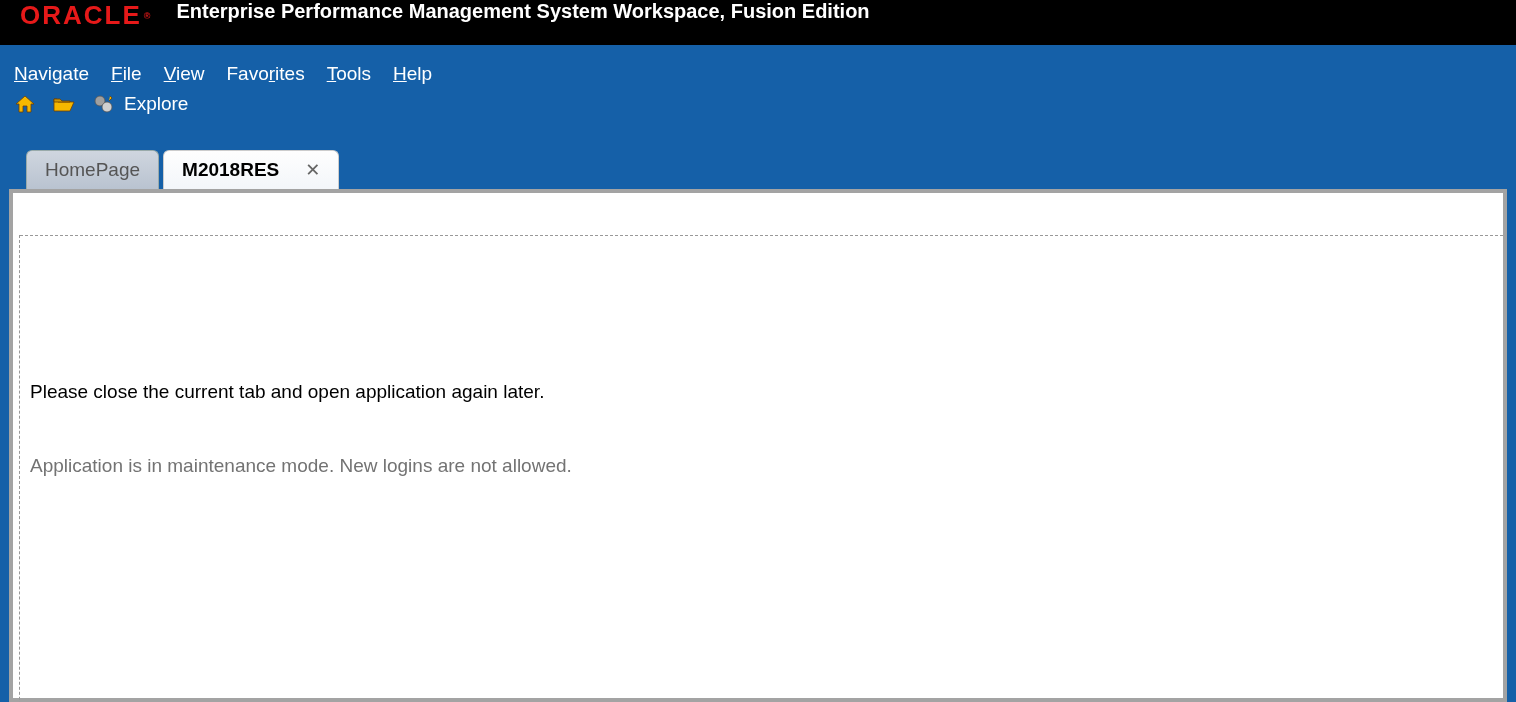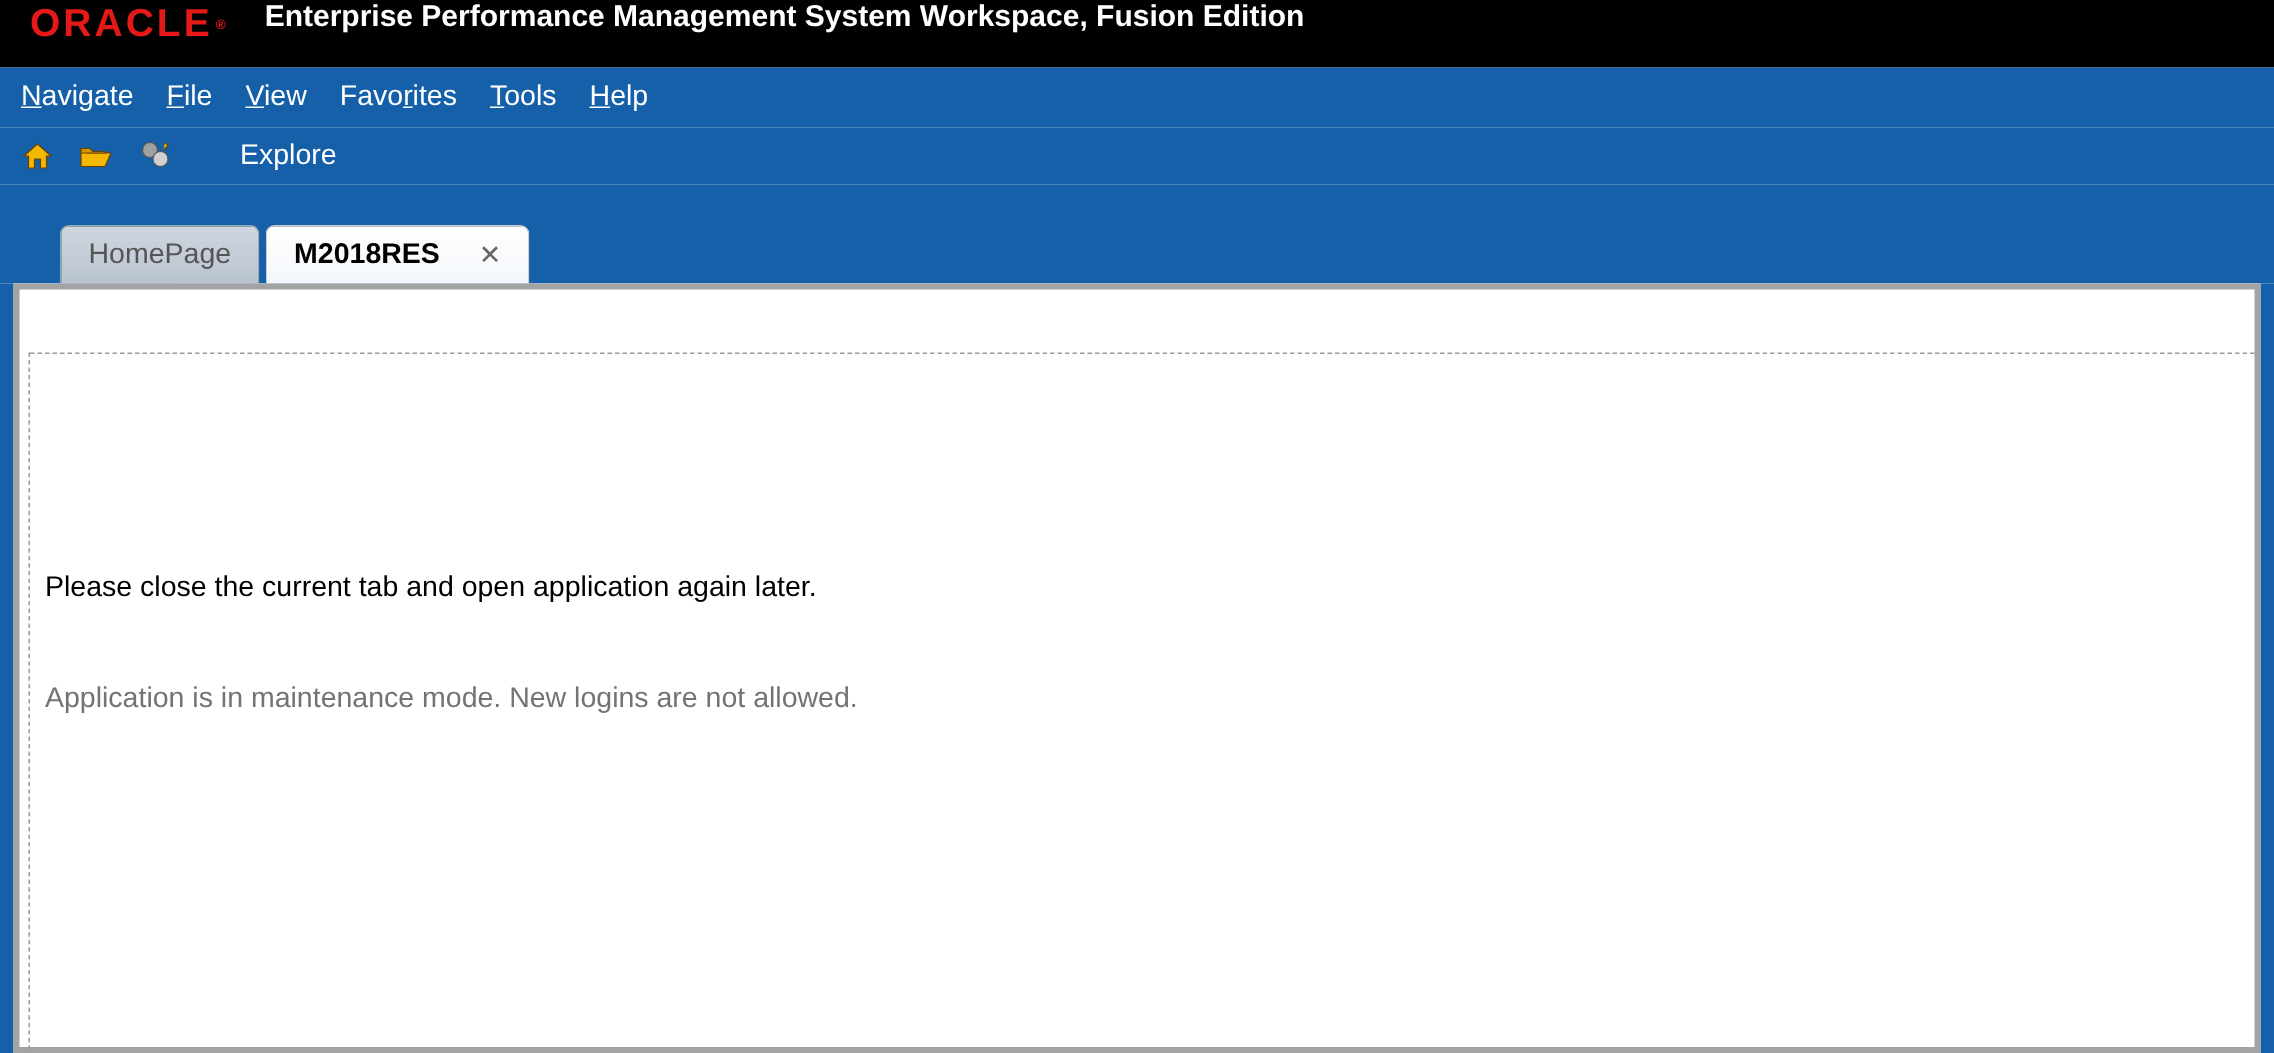--- a/index.html
+++ b/index.html
@@ -38,21 +38,21 @@
     .header-title {
       color: #fff;
       font-size: 20px;
       font-weight: bold;
       margin-left: 24px;
     }
     .menu-bar {
       background: #1560a8;
       height: 40px;
       display: flex;
-      align-items: center;
+      align-items: flex-end;
       padding: 0 14px;
     }
     .menu-item {
       color: #fff;
       font-size: 19px;
       margin-right: 22px;
       cursor: pointer;
     }
     .menu-item .ul {
       text-decoration: underline;
@@ -61,30 +61,30 @@
       background: #1560a8;
       height: 38px;
       display: flex;
       align-items: center;
       padding: 0 14px;
     }
     .toolbar-btn {
       margin-right: 16px;
       cursor: pointer;
       display: flex;
-      gap: 36px;
+      align-items: center;
     }
     .toolbar-text {
       color: #fff;
       font-size: 19px;
     }
     .tabs-region {
       background: #1560a8;
       padding-top: 27px;
-      padding-left: 40px;
+      padding-left: 26px;
       padding-bottom: 0;
     }
     .tabs-row {
       display: flex;
       align-items: flex-end;
       height: 39px;
     }
     .tab {
       height: 39px;
       display: flex;

